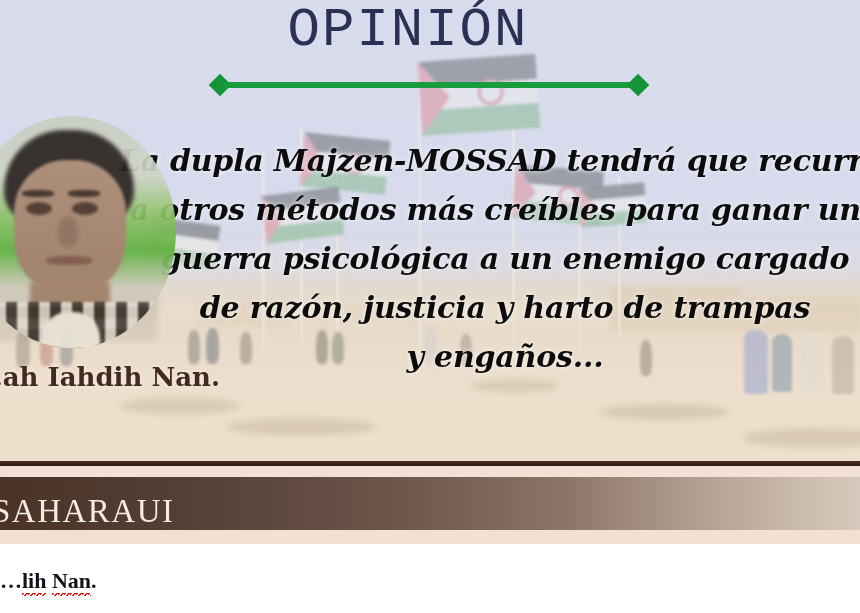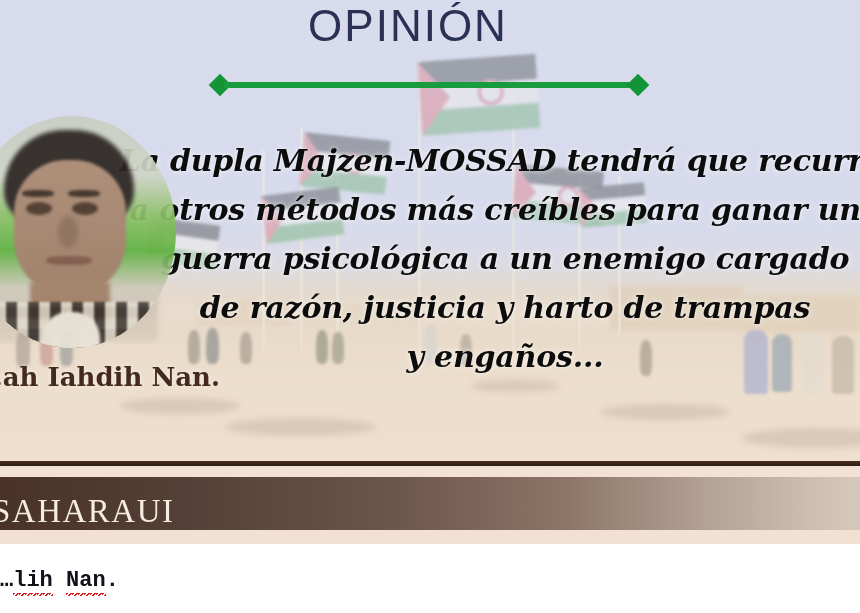--- a/index.html
+++ b/index.html
@@ -153,22 +153,22 @@
         rgba(240,228,212,.38) 100%);
     pointer-events: none;
   }
 
   
   #headline {
     position: absolute;
     left: 0; top: 2px;
     width: 816px;
     text-align: center;
-    font-family: Liberation Sans, sans-serif;
-    font-size: 44px;
+    font-family: Liberation Mono, monospace;
+    font-size: 54px;
     letter-spacing: 2px;
     color: #2b3154;
     line-height: 1.08;
   }
 
   
   #rule {
     position: absolute;
     left: 212px; top: 75px;
     width: 434px; height: 20px;
@@ -359,21 +359,21 @@
     left: 0; top: 530px;
     width: 860px; height: 14px;
     background: #f2e0d2;
   }
 
   
   #body-text {
     position: absolute;
     left: 0; top: 568px;
     width: 860px;
-    font-family: Liberation Mono, monospace;
+    font-family: Liberation Serif, serif;
     font-weight: bold;
     font-size: 22px;
     color: #12131a;
     white-space: nowrap;
   }
   .spell {
     position: relative;
     background-image:
       repeating-linear-gradient(135deg,
         #e01b1b 0 1.6px, transparent 1.6px 3.2px);

